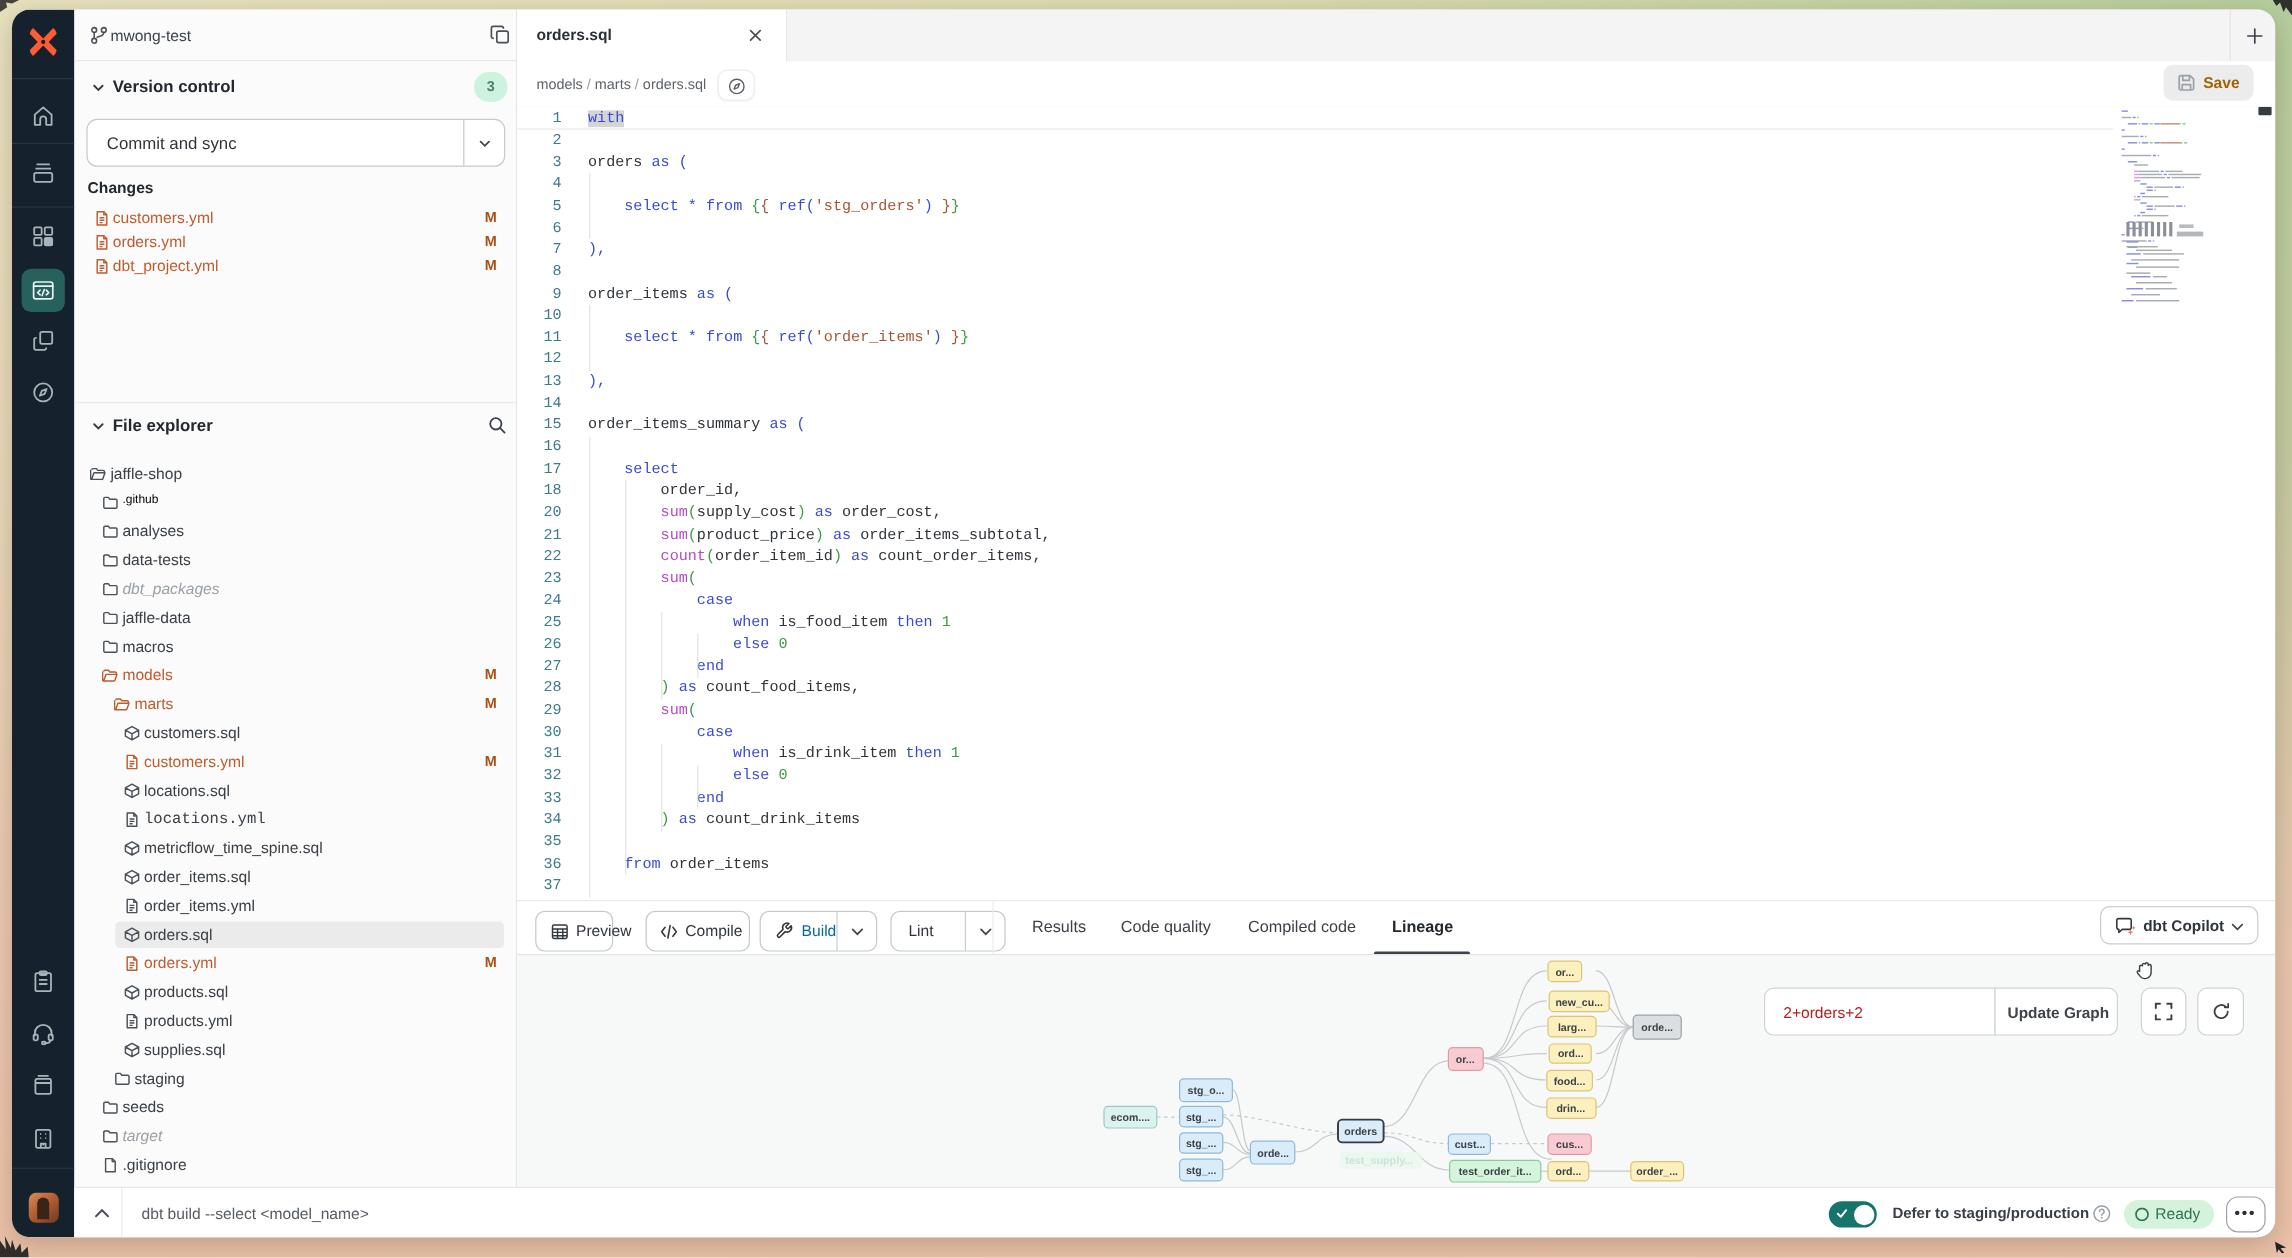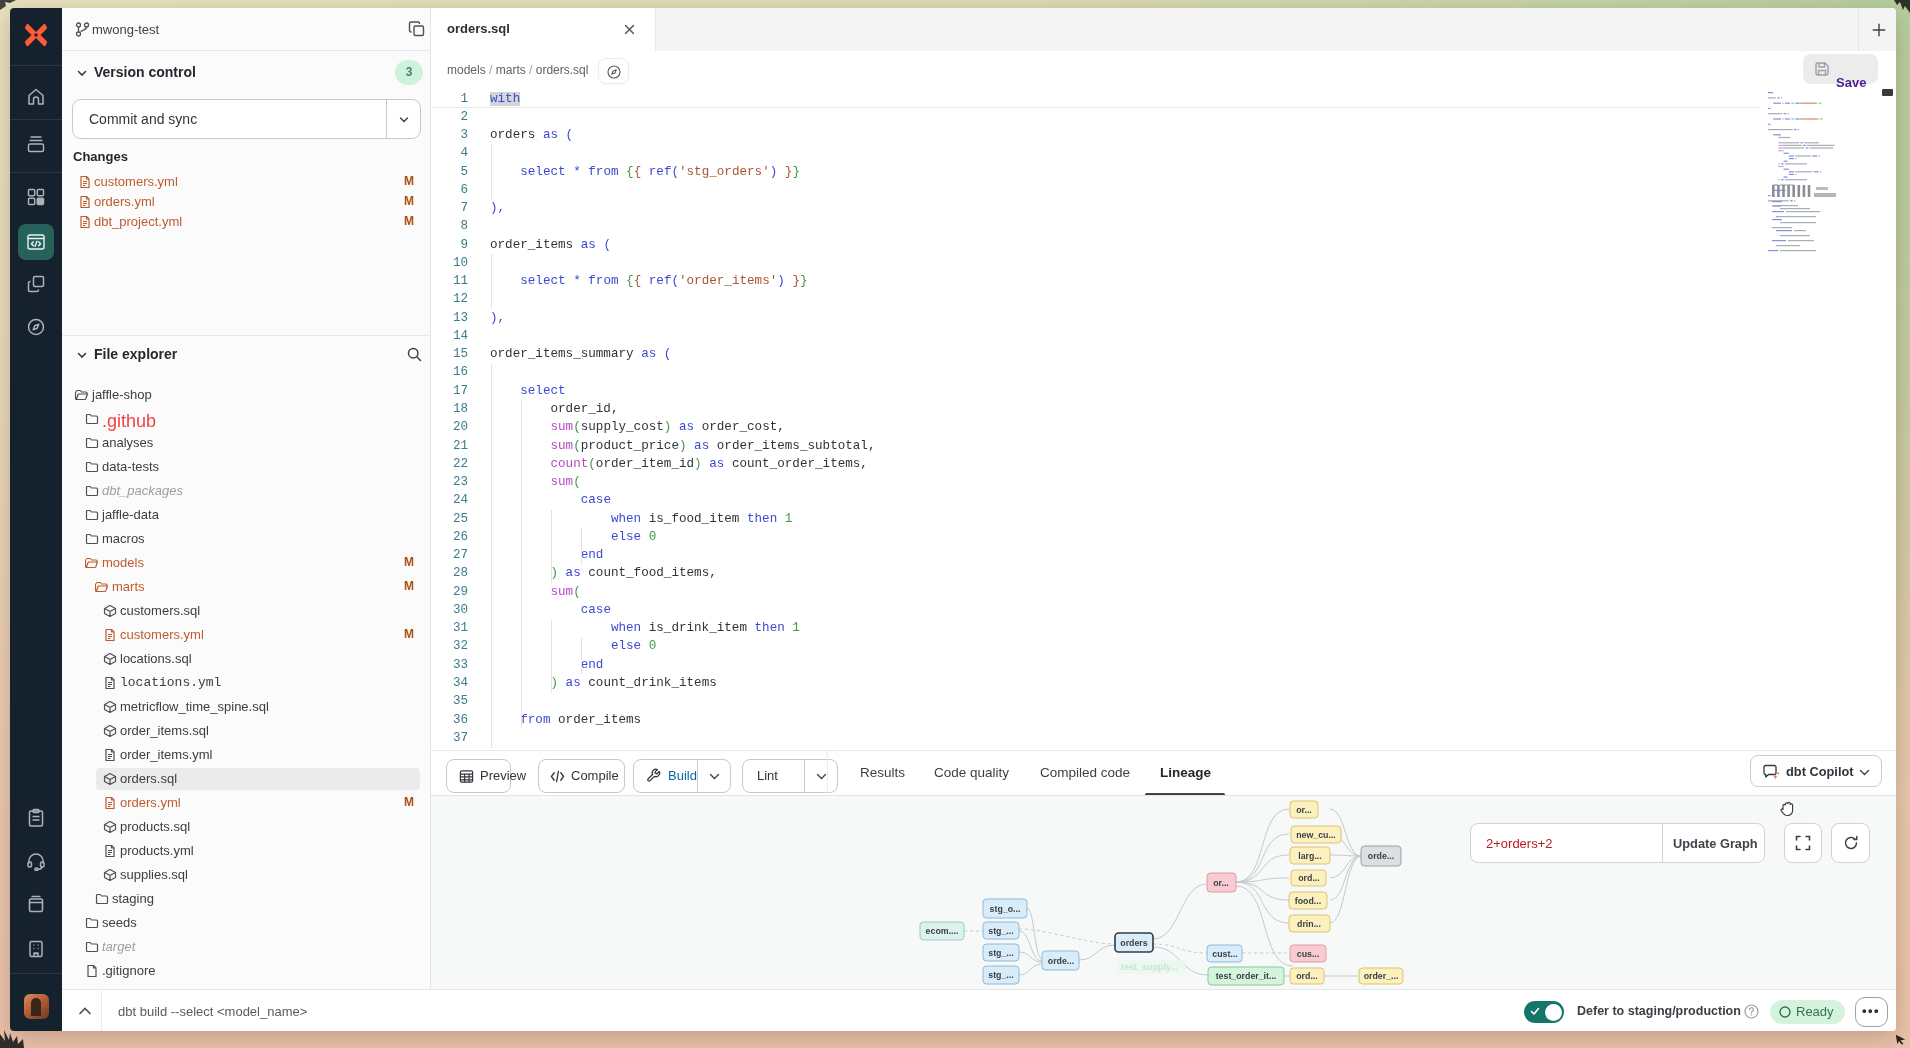--- a/index.html
+++ b/index.html
@@ -1,20 +1,20 @@
 <!DOCTYPE html>
 <html><head>
 <meta charset="utf-8">
 <style>
 html,body{margin:0;padding:0;}
 body{width:1910px;height:1048px;overflow:hidden;font-family:"Liberation Sans",sans-serif;
 background:linear-gradient(90deg,#e9e3c1 0%,#dcdcb2 55%,#b7cf9e 100%);position:relative;}
 body::before{content:"";position:absolute;inset:0;
 background:linear-gradient(180deg,rgba(236,197,174,0) 0%,rgba(236,197,174,0.25) 35%,rgba(236,200,176,0.95) 75%,#ecc3aa 100%);}
-.app{position:absolute;left:10px;top:8px;width:1886px;height:1023px;border-radius:4px;background:#fff;overflow:hidden;box-shadow:0 6px 24px rgba(60,40,20,0.25);}
+.app{position:absolute;left:10px;top:8px;width:1886px;height:1023px;border-radius:15px;background:#fff;overflow:hidden;box-shadow:0 6px 24px rgba(60,40,20,0.25);}
 
 .rail{position:absolute;left:0;top:0;width:52px;height:100%;background:#16212e;}
 .rail .div{position:absolute;left:0;width:52px;height:1px;background:#2b3642;}
 .ric{position:absolute;left:16px;width:20px;height:20px;}
 .ric svg{display:block;width:20px;height:20px;}
 .active-ic{position:absolute;left:8px;top:216px;width:36px;height:36px;background:#27615c;border-radius:8px;}
 .active-ic svg{position:absolute;left:8px;top:8px;width:20px;height:20px;}
 .avatar{position:absolute;left:14px;top:986px;width:25px;height:25px;border-radius:6px;
 background:linear-gradient(140deg,#d98e5f 0%,#b55f33 45%,#6e3a22 100%);overflow:hidden;}
 .avatar::after{content:"";position:absolute;left:7px;top:4px;width:10px;height:18px;border-radius:5px 5px 0 0;background:#3a2417;}
@@ -187,21 +187,21 @@
         <circle cx="7.2" cy="7.2" r="4.7"></circle>
         <path d="M10.8 10.8 L14.5 14.5" stroke-linecap="round"></path>
       </svg>
       <div style="position:absolute;left:13px;top:380px;width:14px;height:14px"><svg width="14" height="14" viewBox="0 0 14 14" fill="none" stroke="#4a5159" stroke-width="1.2" stroke-linejoin="round">
           <path d="M1.5 3.5 a1 1 0 0 1 1 -1 h2.8 l1.2 1.5 h4.5 a1 1 0 0 1 1 1 v1 M1.5 11 l1.8 -5 h9.2 l-1.8 5 a1 1 0 0 1 -1 .5 h-8.4 a.8 .8 0 0 1 -.8 -.8 V3.5"></path>
         </svg></div>
       <div class="txt" style="left:30px;top:379px;font-size:13px;color:#3a4046;">jaffle-shop</div>
       <div style="position:absolute;left:23px;top:404px;width:14px;height:14px"><svg width="14" height="14" viewBox="0 0 14 14" fill="none" stroke="#4a5159" stroke-width="1.2" stroke-linejoin="round">
           <path d="M1.5 3.5 a1 1 0 0 1 1 -1 h2.8 l1.2 1.5 h5 a1 1 0 0 1 1 1 v5.5 a1 1 0 0 1 -1 1 h-9 a1 1 0 0 1 -1 -1 Z"></path>
         </svg></div>
-      <div class="txt" style="left:40px;top:403px;font-size:18px;color:#ef4444;">.github</div>
+      <div class="txt" style="left:40px;top:403px;font-size:10px;color:#000000;">.github</div>
       <div style="position:absolute;left:23px;top:428px;width:14px;height:14px"><svg width="14" height="14" viewBox="0 0 14 14" fill="none" stroke="#4a5159" stroke-width="1.2" stroke-linejoin="round">
           <path d="M1.5 3.5 a1 1 0 0 1 1 -1 h2.8 l1.2 1.5 h5 a1 1 0 0 1 1 1 v5.5 a1 1 0 0 1 -1 1 h-9 a1 1 0 0 1 -1 -1 Z"></path>
         </svg></div>
       <div class="txt" style="left:40px;top:427px;font-size:13px;color:#3a4046;">analyses</div>
       <div style="position:absolute;left:23px;top:452px;width:14px;height:14px"><svg width="14" height="14" viewBox="0 0 14 14" fill="none" stroke="#4a5159" stroke-width="1.2" stroke-linejoin="round">
           <path d="M1.5 3.5 a1 1 0 0 1 1 -1 h2.8 l1.2 1.5 h5 a1 1 0 0 1 1 1 v5.5 a1 1 0 0 1 -1 1 h-9 a1 1 0 0 1 -1 -1 Z"></path>
         </svg></div>
       <div class="txt" style="left:40px;top:451px;font-size:13px;color:#3a4046;">data-tests</div>
       <div style="position:absolute;left:23px;top:476px;width:14px;height:14px"><svg width="14" height="14" viewBox="0 0 14 14" fill="none" stroke="#4a5159" stroke-width="1.2" stroke-linejoin="round">
           <path d="M1.5 3.5 a1 1 0 0 1 1 -1 h2.8 l1.2 1.5 h5 a1 1 0 0 1 1 1 v5.5 a1 1 0 0 1 -1 1 h-9 a1 1 0 0 1 -1 -1 Z"></path>
@@ -317,21 +317,21 @@
       <svg style="position:absolute;left:7px;top:5px" width="16" height="16" viewBox="0 0 20 20" fill="none" stroke="#5d6268" stroke-width="1.5" stroke-linejoin="round">
           <circle cx="10" cy="10" r="7.5"></circle>
           <path d="M12.8 7.2 L11.2 11.2 L7.2 12.8 L8.8 8.8 Z"></path>
         </svg>
     </div>
     <div style="position:absolute;left:1372px;top:3px;width:75px;height:30px;background:#ececec;border-radius:8px">
       <svg style="position:absolute;left:11px;top:7px" width="16" height="16" viewBox="0 0 16 16" fill="none" stroke="#9aa0a6" stroke-width="1.4" stroke-linejoin="round">
           <path d="M2 3.5 A1.5 1.5 0 0 1 3.5 2 H11 L14 5 V12.5 A1.5 1.5 0 0 1 12.5 14 H3.5 A1.5 1.5 0 0 1 2 12.5 Z"></path>
           <path d="M5 2 V6 H10.5 V2 M4.5 14 V9.5 H11.5 V14"></path>
         </svg>
-      <div class="txt" style="left:33px;top:21px;font-size:13px;font-weight:600;color:#4c1d95">Save</div>
+      <div class="txt" style="left:33px;top:7px;font-size:13px;font-weight:600;color:#a16207">Save</div>
     </div>
   </div>
   <div class="codewrap" id="code">
     <div style="position:absolute;left:0;top:0.5px;width:1330px">
     <div class="L" style="border-bottom:1px solid #eaeaea;box-sizing:border-box"><span class="n">1</span><span class="t"><span class="k" style="background:#d2d4d6">with</span></span></div>
     <div class="L"><span class="n">2</span><span class="t"></span></div>
     <div class="L"><span class="n">3</span><span class="t"><span class="d">orders </span><span class="k">as</span><span class="d"> </span><span class="k">(</span></span></div>
     <div class="L"><span class="n">4</span><span class="t"></span></div>
     <div class="L"><span class="n">5</span><span class="t"><span class="d">    </span><span class="k">select</span><span class="d"> </span><span class="k">*</span><span class="d"> </span><span class="k">from</span><span class="d"> </span><span class="g">{</span><span class="s">{</span><span class="d"> </span><span class="k">ref(</span><span class="s">'stg_orders'</span><span class="k">)</span><span class="d"> </span><span class="s">}</span><span class="g">}</span></span></div>
     <div class="L"><span class="n">6</span><span class="t"></span></div>

